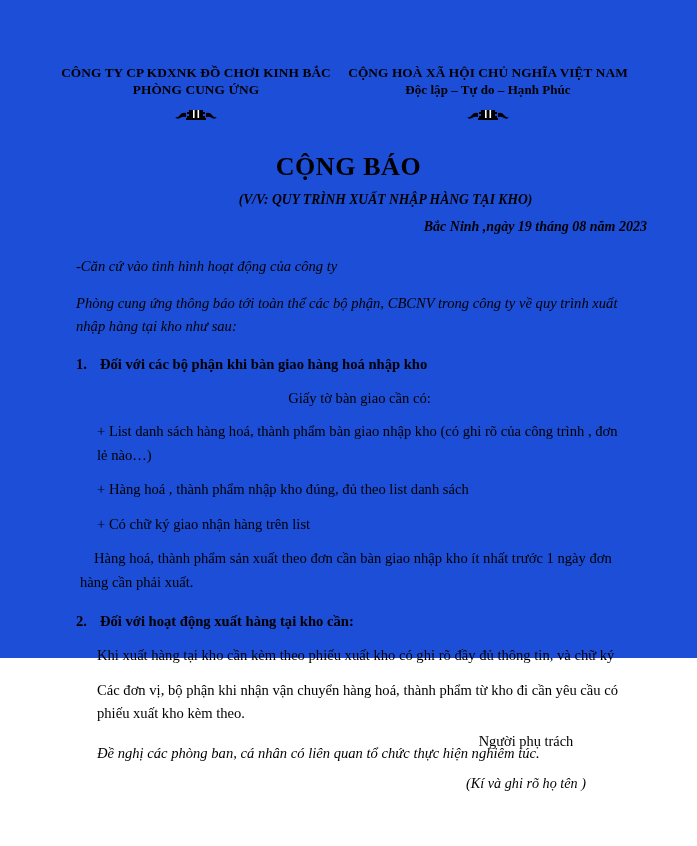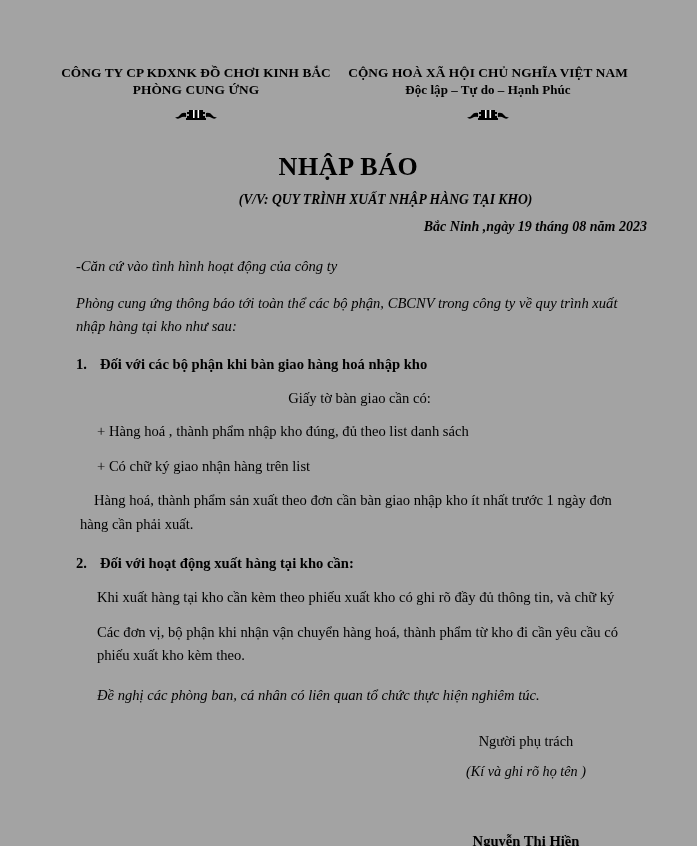--- a/index.html
+++ b/index.html
@@ -14,22 +14,22 @@
     position: relative;
     font-family: "Liberation Serif", "DejaVu Serif", serif;
     color: #000000;
     overflow: hidden;
   }
   .page {
     position: absolute;
     left: 0;
     top: 0;
     width: 697px;
-    height: 846px;
-    background: #a3a3a3;
+    height: 658px;
+    background: #1d4ed8;
   }
 
   
   .letterhead {
     position: absolute;
     left: 58px;
     top: 64px;
     width: 584px;
     display: flex;
     align-items: flex-start;
@@ -142,21 +142,21 @@
     text-align: center;
   }
   .sig-role {
     font-size: 14.4px;
     line-height: 22px;
   }
   .sig-note {
     font-size: 14.2px;
     font-style: italic;
     line-height: 22px;
-    margin-top: 8px;
+    margin-top: 20px;
   }
   .sig-name {
     font-size: 14.6px;
     line-height: 22px;
     margin-top: 48px;
     font-weight: bold;
   }
 </style>
 </head>
 <body>
@@ -198,35 +198,36 @@
             <rect x="19" y="10" width="20" height="2"></rect>
             <path d="M19 5 q-4 -1 -6 2 q-2 3 -5 2 q2 3 5 1 q3 -2 6 -1 z"></path>
             <path d="M39 5 q4 -1 6 2 q2 3 5 2 q-2 3 -5 1 q-3 -2 -6 -1 z"></path>
           </g>
         </svg>
       </div>
     </div>
 
   </div>
 
-  <div class="title">NHẬP BÁO</div>
+  <div class="title">CỘNG BÁO</div>
   <div class="subtitle">(V/V: QUY TRÌNH XUẤT NHẬP HÀNG TẠI KHO)</div>
   <div class="dateline">Bắc Ninh ,ngày 19 tháng 08 năm 2023</div>
 
   <div class="body">
 
     <p class="p italic intro1">-Căn cứ vào tình hình hoạt động của công ty</p>
     <p class="p italic intro2">Phòng cung ứng thông báo tới toàn thể các bộ phận, CBCNV trong công ty về quy trình xuất nhập hàng tại kho như sau:</p>
 
     <div class="heading">
       <span class="num">1.</span>
       <span>Đối với các bộ phận khi bàn giao hàng hoá nhập kho</span>
     </div>
 
     <p class="p indent tight">Giấy tờ bàn giao cần có:</p>
+    <p class="p hang">+ List danh sách hàng hoá, thành phẩm bàn giao nhập kho (có ghi rõ của công trình , đơn lẻ nào…)</p>
     <p class="p hang">+ Hàng hoá , thành phẩm nhập kho đúng, đủ theo list danh sách</p>
     <p class="p hang">+ Có chữ ký giao nhận hàng trên list</p>
     <p class="p first-indent" style="padding-left:4px;">Hàng hoá, thành phẩm sản xuất theo đơn cần bàn giao nhập kho ít nhất trước 1 ngày đơn hàng cần phải xuất.</p>
 
     <div class="heading" style="margin-top:16px;">
       <span class="num">2.</span>
       <span>Đối với hoạt động xuất hàng tại kho cần:</span>
     </div>
 
     <p class="p indent-small">Khi xuất hàng tại kho cần kèm theo phiếu xuất kho có ghi rõ đầy đủ thông tin, và chữ ký</p>

